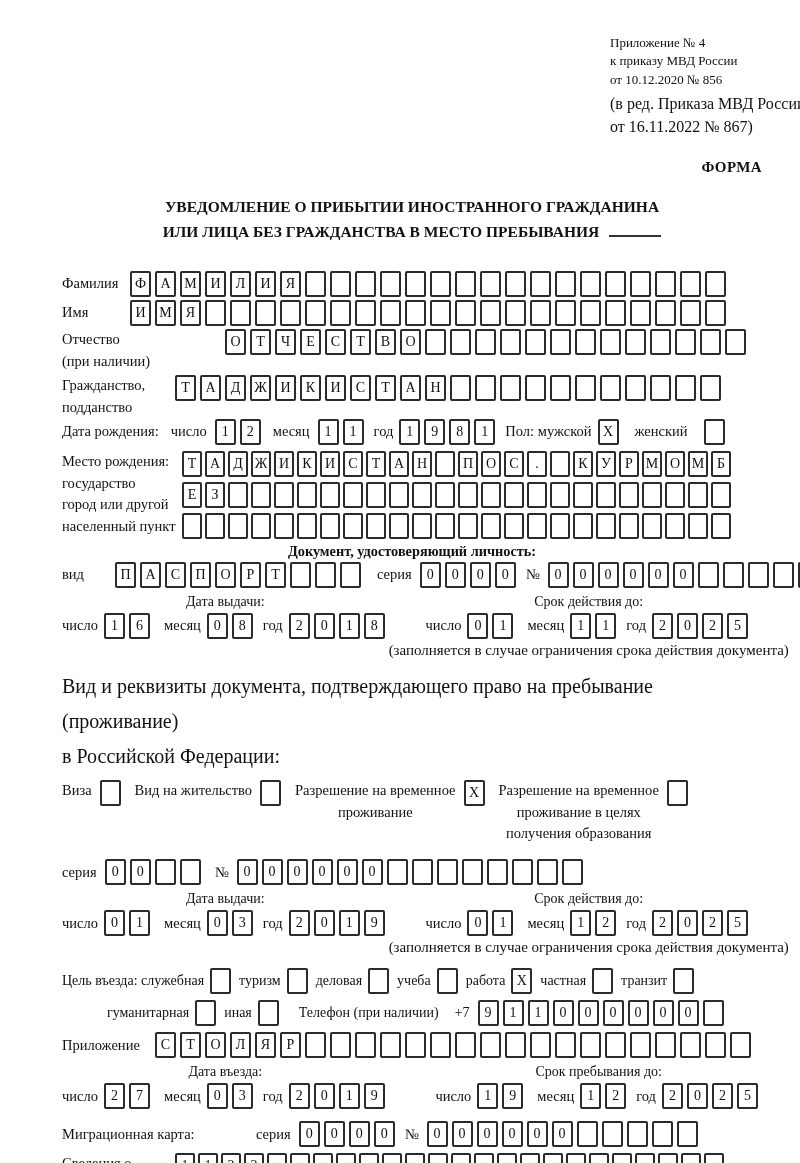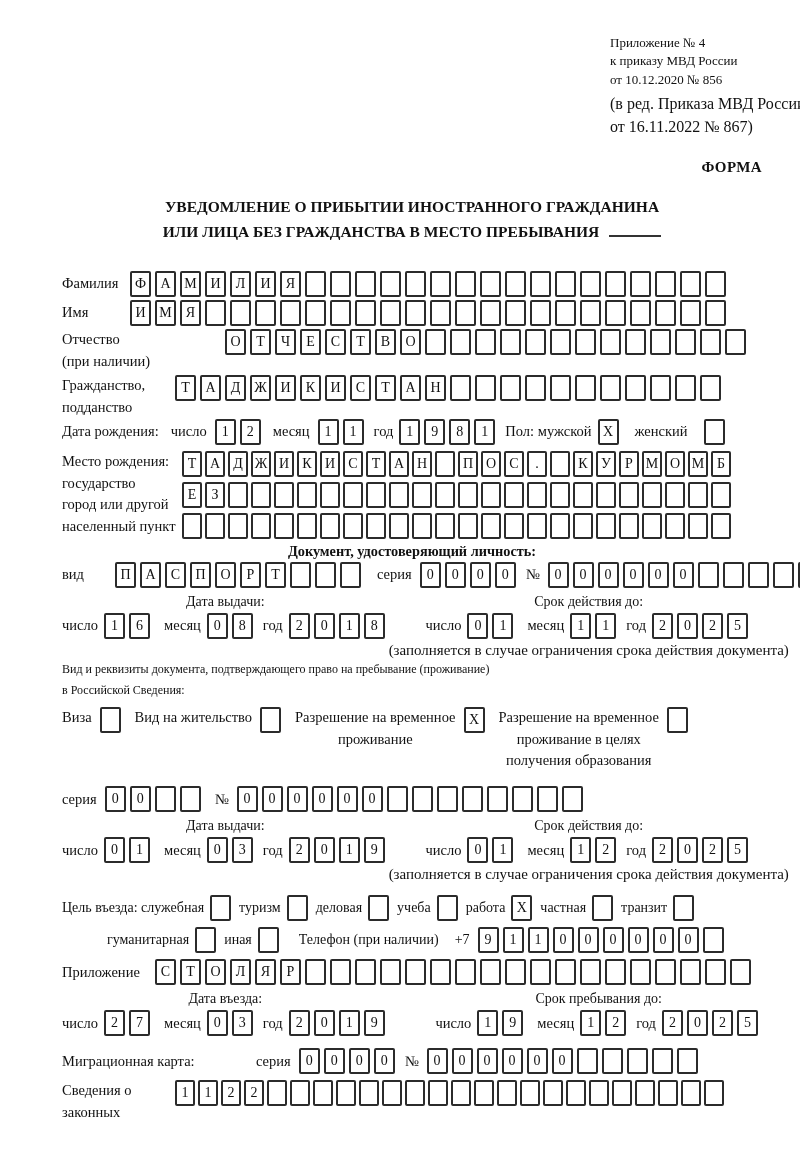--- a/index.html
+++ b/index.html
@@ -46,21 +46,21 @@
 
   .doc-heading { margin-top:4px; text-align:center; font-weight:bold; font-size:14.3px; }
 
   .dates { display:flex; justify-content:space-between; align-items:flex-start; }
   .dg { display:flex; flex-direction:column; align-items:center; }
   .dg-h { font-size:14px; }
   .dg-f { display:flex; align-items:center; margin-top:3px; font-size:14.5px; }
   .dg-l { margin-right:6px; }
   .dg-note { font-size:15px; margin-top:3px; white-space:nowrap; }
 
-  .intro { font-size:12px; line-height:1.75; }
+  .intro { margin-top:10px; font-size:20px; line-height:1.75; }
   .viza-row { display:flex; align-items:flex-start; margin-top:6px; font-size:14.5px; }
   .opt { display:flex; align-items:flex-start; }
   .opt + .opt { margin-left:14px; }
   .opt-lbl { text-align:center; line-height:1.5; }
   .opt .cbox { margin-left:8px; margin-right:0; }
 
   .purpose-row { font-size:14px; }
   .purpose { display:flex; align-items:center; }
   .purpose .cbox { margin-left:6px; margin-right:0; }
   .purpose + .purpose { margin-left:8px; }
@@ -403,21 +403,21 @@
             <span class="cbox">2</span>
             <span class="cbox">5</span>
           </span>
       </div>
       <div class="dg-note">(заполняется в случае ограничения срока действия документа)</div>
     </div>
   </div>
 
   <div class="intro">
     <div>Вид и реквизиты документа, подтверждающего право на пребывание (проживание)</div>
-    <div>в Российской Сведения:</div>
+    <div>в Российской Федерации:</div>
   </div>
 
   <div class="viza-row">
     <div class="opt">
       <div class="opt-lbl">
           <div>Виза</div>
         </div>
       <span class="cbox"></span>
     </div>
     <div class="opt">

